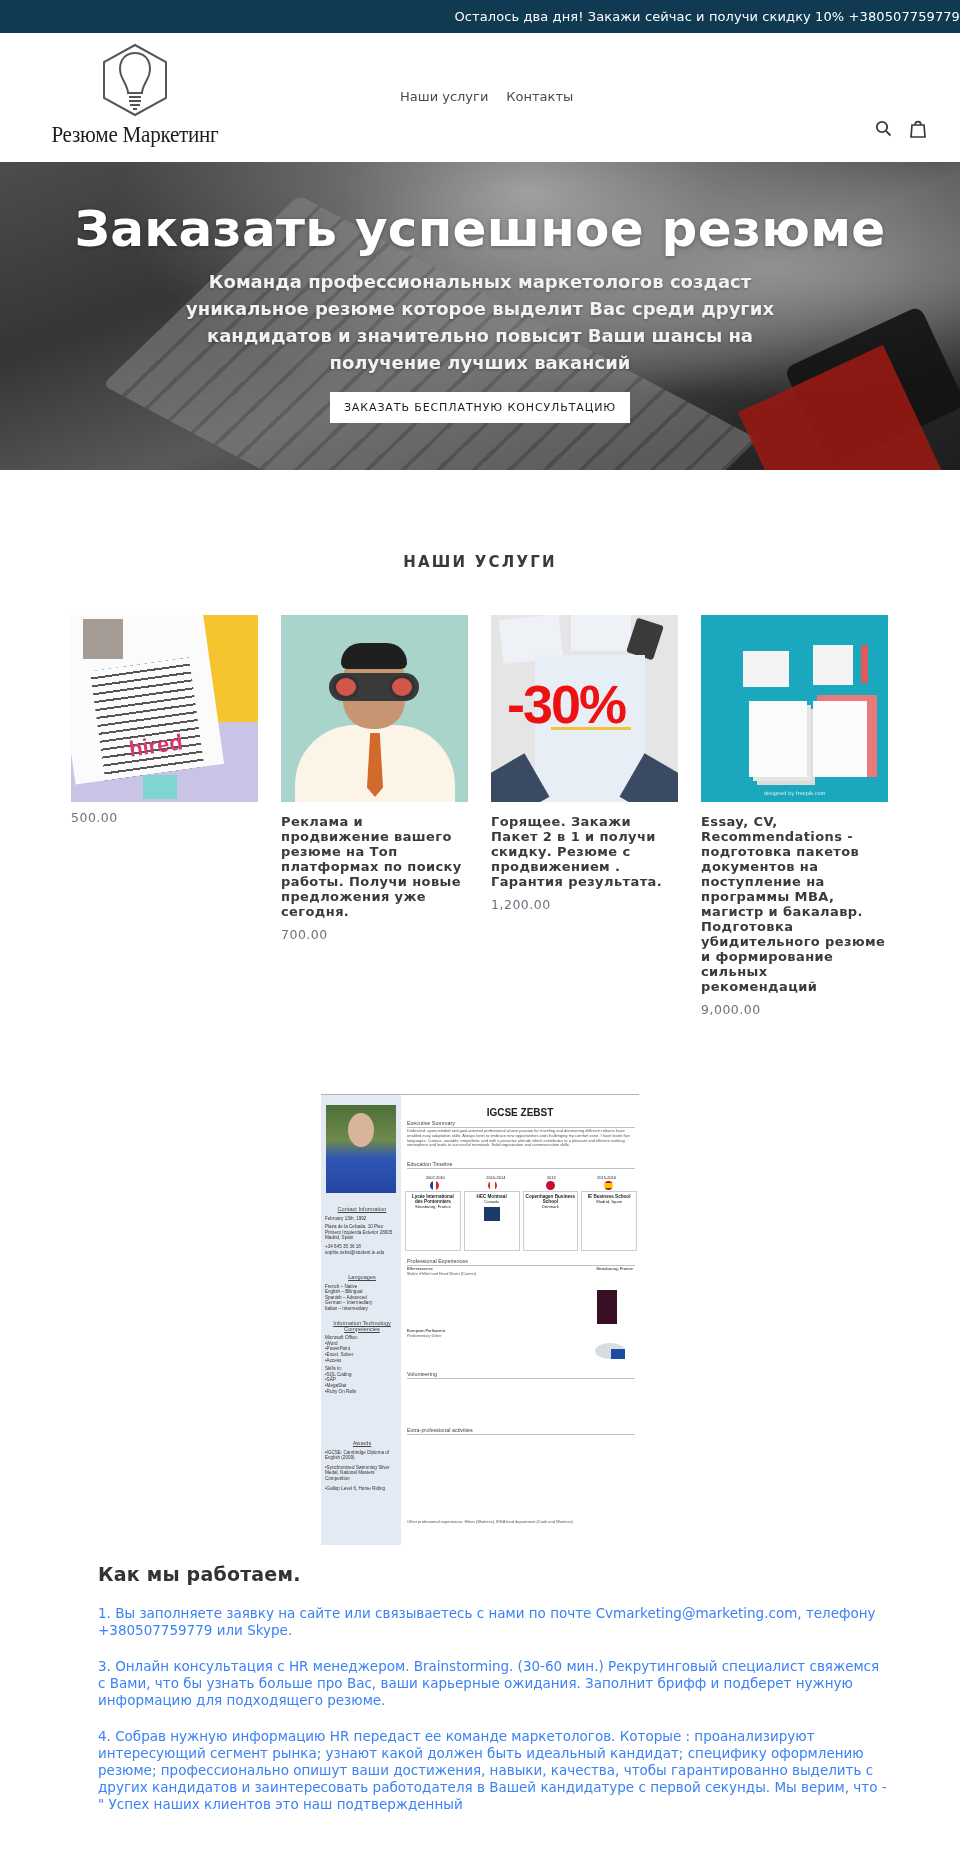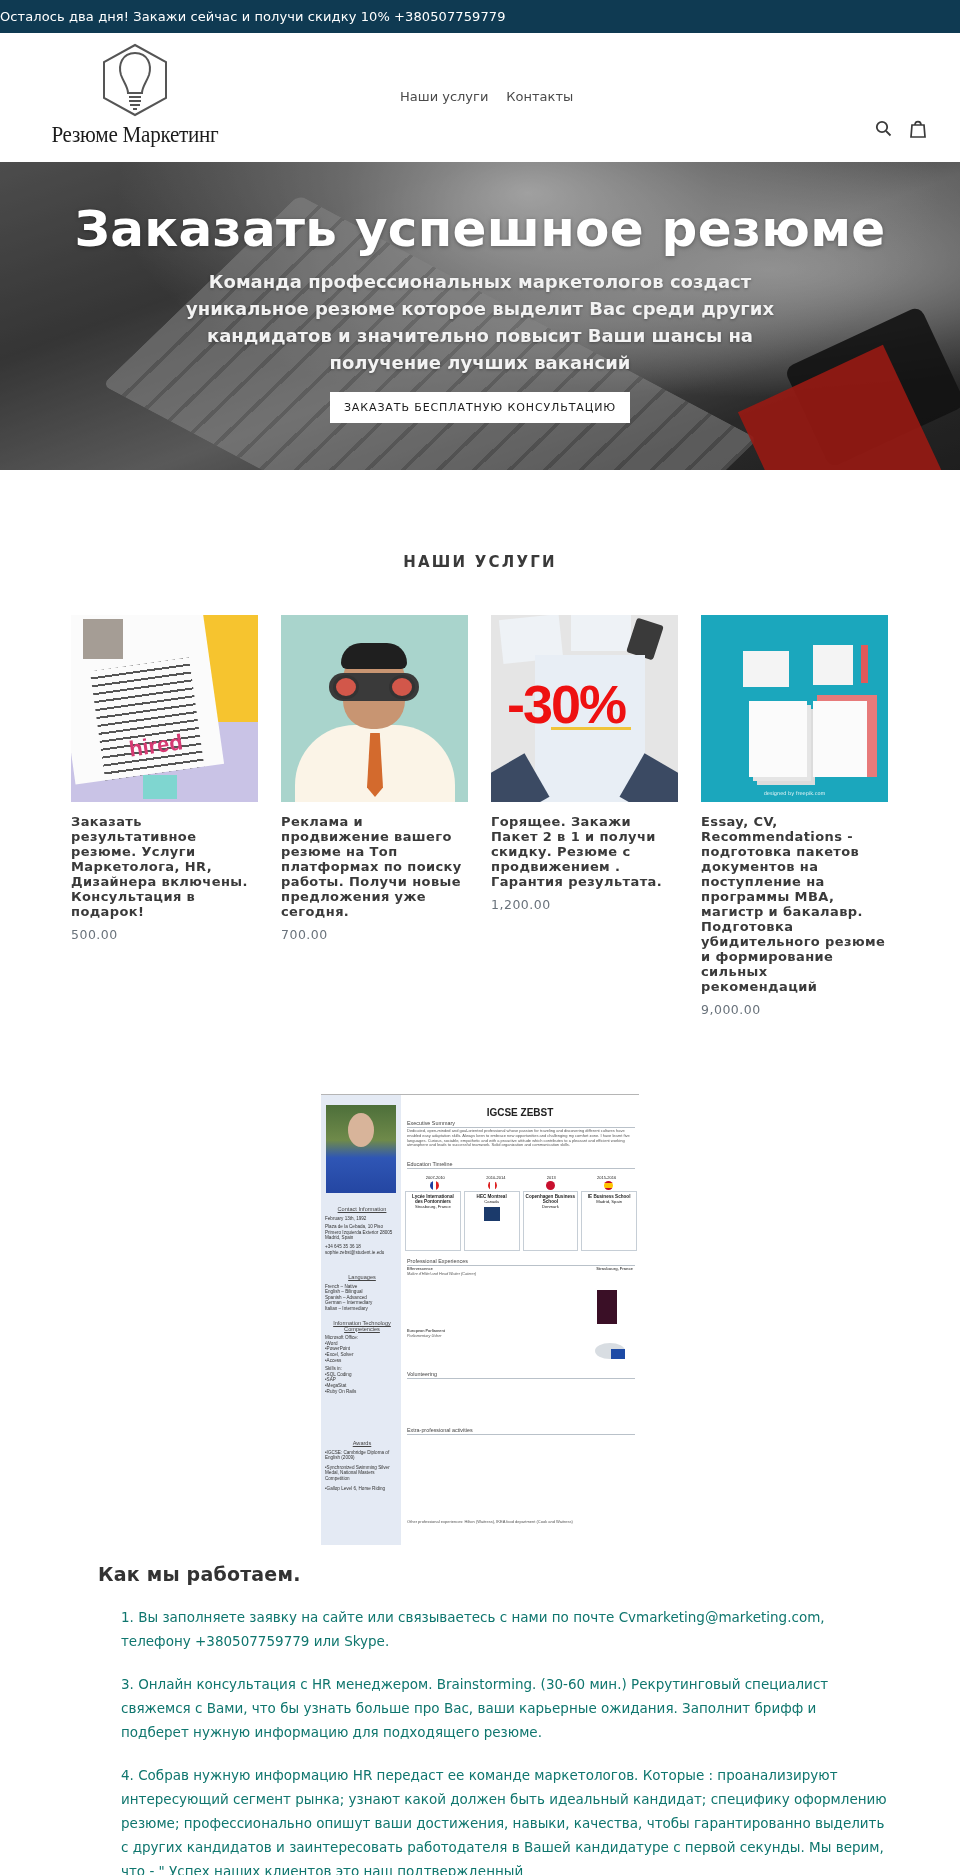--- a/index.html
+++ b/index.html
@@ -2,21 +2,21 @@
 <html><head>
   <meta charset="utf-8">
   <style>
     * { box-sizing: border-box; margin: 0; padding: 0; }
     html, body { width: 960px; background: #ffffff; }
     body { font-family: "DejaVu Sans", sans-serif; color: #3a3a3a; }
 
     
     .announce {
       height: 33px; background: #0f3a52; color: #ffffff;
-      display: flex; align-items: center; justify-content: flex-start;
+      display: flex; align-items: center; justify-content: flex-end;
       font-size: 13px; letter-spacing: 0.1px;
     }
 
     
     .header {
       position: relative; height: 129px; background: #fff;
     }
     .logo {
       position: absolute; left: 40px; top: 10px; width: 190px; height: 112px;
       display: flex; flex-direction: column; align-items: center;
@@ -180,21 +180,21 @@
     .resume .flags { position: absolute; top: 86px; left: 84px; right: 2px; display: flex; justify-content: space-around; }
     .resume .flags span { width: 9px; height: 9px; border-radius: 50%; display: inline-block; }
     .resume .bars { position: absolute; left: 86px; right: 40px; font-size: 3.8px; line-height: 4.6px; color: #555; }
     .resume .img-eff { position: absolute; right: 22px; top: 195px; width: 20px; height: 34px; background: #3a0f26; }
     .resume .img-eu { position: absolute; right: 14px; top: 248px; width: 30px; height: 16px; background: #d8dde2; border-radius: 50%; }
     .resume .img-eu::after { content: ""; position: absolute; right: 0; bottom: 0; width: 14px; height: 10px; background: #1d4aa5; }
 
     
     .how { margin: 18px 0 0 98px; width: 790px; }
     .how h2 { font-size: 19px; font-weight: bold; color: #333; margin-bottom: 20px; letter-spacing: 0.2px; }
-    .how p { font-size: 13.5px; line-height: 24px; color: #0f766e; margin-bottom: 19px; margin-left: 23px; }
+    .how p { font-size: 13.5px; line-height: 17px; color: #3b82f6; margin-bottom: 19px; }
   </style>
 </head>
 <body>
 
 <div class="announce">
   <span>Осталось два дня! Закажи сейчас и получи скидку 10% +380507759779</span>
 </div>
 
 <header class="header">
   <div class="logo">
@@ -247,21 +247,20 @@
   <div class="products">
 
     <div class="product">
       <div class="product-img p1">
         <div class="desk"></div>
         <div class="paper"></div>
         <div class="person"></div>
         <div class="note"></div>
         <div class="hired">hired</div>
       </div>
-      <div class="product-title">Заказать результативное резюме. Услуги Маркетолога, HR, Дизайнера включены. Консультация в подарок!</div>
       <div class="product-price">500.00</div>
     </div>
 
     <div class="product">
       <div class="product-img p2">
         <div class="body"></div>
         <div class="head"></div>
         <div class="hair"></div>
         <div class="binos"></div>
         <div class="lens1"></div>

